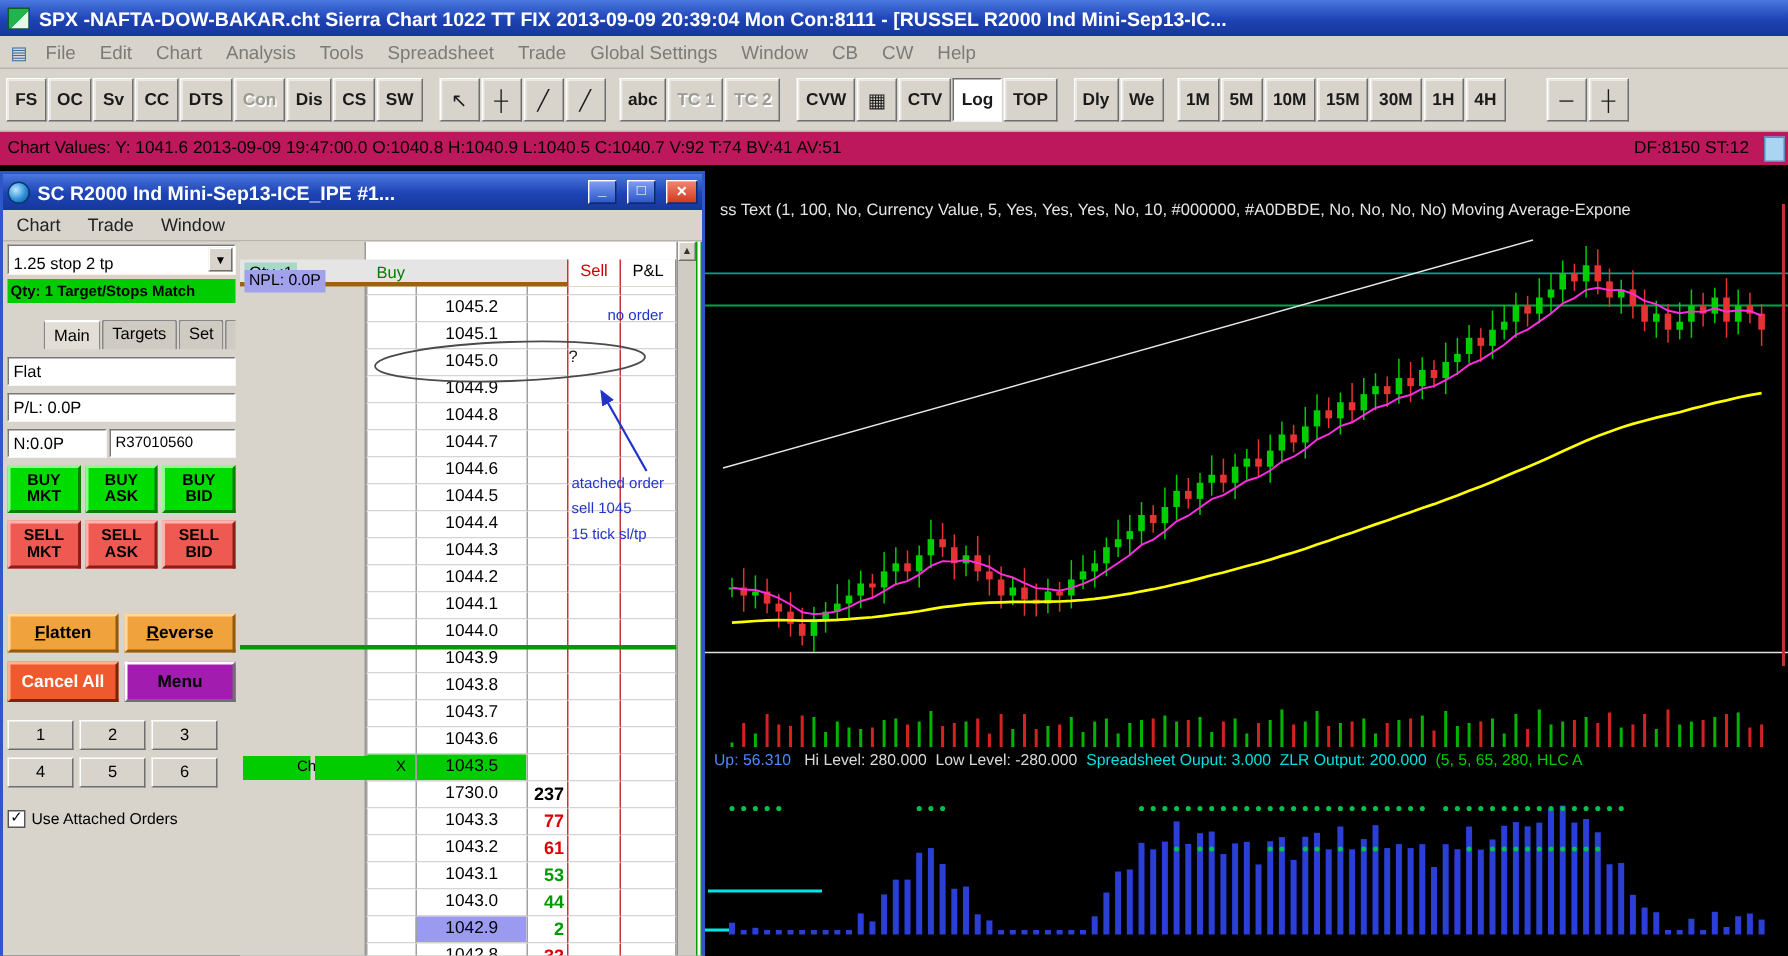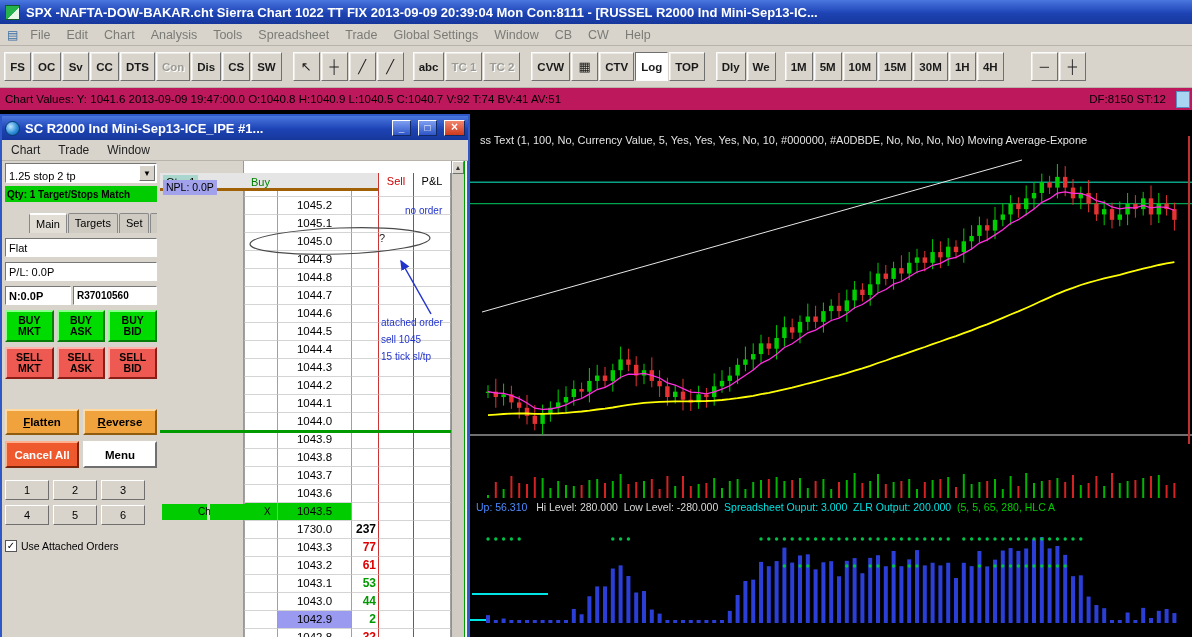--- a/index.html
+++ b/index.html
@@ -57,38 +57,38 @@
     font-size:11px;padding-left:3px;position:relative;}
   .dd-arrow{position:absolute;right:1px;top:1px;bottom:1px;width:16px;background:#d8d4cc;border:1px solid;
     border-color:#fff #6f6f6f #6f6f6f #fff;font-size:8px;display:flex;align-items:center;justify-content:center;}
   .qtymatch{height:16px;background:#00cc00;font-size:10px;font-weight:bold;display:flex;align-items:center;padding-left:2px;
     margin-top:3px;white-space:nowrap;overflow:hidden;color:#000;}
   .tabs{display:flex;margin-top:11px;height:20px;white-space:nowrap;overflow:hidden;}
   .tab{padding:3px 6px 0;font-size:11px;border:1px solid #888;border-bottom:none;border-radius:2px 2px 0 0;background:#cfcbc3;margin-right:1px;flex:0 0 auto;}
   .tab.active{background:#e2ded6;border-top:2px solid #fff;margin-left:24px;}
   .field{height:19px;background:#fff;border:1px solid;border-color:#777 #fff #fff #777;font-size:11px;display:flex;
     align-items:center;padding-left:3px;margin-top:5px;white-space:nowrap;overflow:hidden;}
-  .fieldrow{display:flex;gap:2px;margin-top:5px;font-weight:bold;}
+  .fieldrow{display:flex;gap:2px;margin-top:5px;}
   .fieldrow .field{margin-top:0;}
   .f-n{width:66px;flex:0 0 66px;}
   .f-acct{flex:1;font-size:10px;}
   .ordergrid{display:grid;grid-template-columns:1fr 1fr 1fr;gap:3px;margin-top:5px;}
   .obtn{height:32px;display:flex;align-items:center;justify-content:center;text-align:center;font-size:10.5px;font-weight:bold;
     line-height:11px;white-space:pre-line;color:#000;}
   .buybtn{background:#00dc00;border:2px solid;border-color:#8cff8c #067d06 #067d06 #8cff8c;}
   .sellbtn{background:#ee5a52;border:2px solid;border-color:#ffb3ad #8c1d16 #8c1d16 #ffb3ad;}
   .two{display:grid;grid-template-columns:1fr 1fr;gap:4px;margin-top:30px;}
   .fbtn{height:26px;background:#f0a23c;border:2px solid;border-color:#ffd9a2 #8f5c10 #8f5c10 #ffd9a2;font-size:11.5px;
     font-weight:bold;display:flex;align-items:center;justify-content:center;color:#000;}
   .fbtn span{display:block;}
   .fbtn span::first-letter{text-decoration:underline;}
   .cancelrow{display:grid;grid-template-columns:1fr 1fr;gap:4px;margin-top:6px;}
   .cancelbtn{height:27px;background:#ee5a2e;color:#fff;border:2px solid;border-color:#ffb08e #7c250a #7c250a #ffb08e;
     font-size:11.5px;font-weight:bold;display:flex;align-items:center;justify-content:center;}
-  .menubtn{height:27px;background:#ffffff;border:2px solid;border-color:#fff #6f6f6f #6f6f6f #fff;font-size:11.5px;
+  .menubtn{height:27px;background:#a21caf;border:2px solid;border-color:#fff #6f6f6f #6f6f6f #fff;font-size:11.5px;
     font-weight:bold;display:flex;align-items:center;justify-content:center;color:#000;}
   .numgrid{display:grid;grid-template-columns:44px 44px 44px;gap:4px;margin-top:12px;}
   .numgrid.second{margin-top:5px;}
   .numbtn{height:20px;background:#d8d4cc;border:1px solid;border-color:#fff #6f6f6f #6f6f6f #fff;font-size:11px;
     display:flex;align-items:center;justify-content:center;color:#000;}
   .chk{display:flex;align-items:center;gap:4px;margin-top:15px;font-size:10.5px;color:#000;}
   .chkbox{width:12px;height:12px;background:#fff;border:1px solid #555;font-size:10px;line-height:10px;text-align:center;flex:0 0 12px;}
 
   
   .ladder{flex:1;position:relative;background:#fff;border-right:4px double #00a000;overflow:hidden;}

